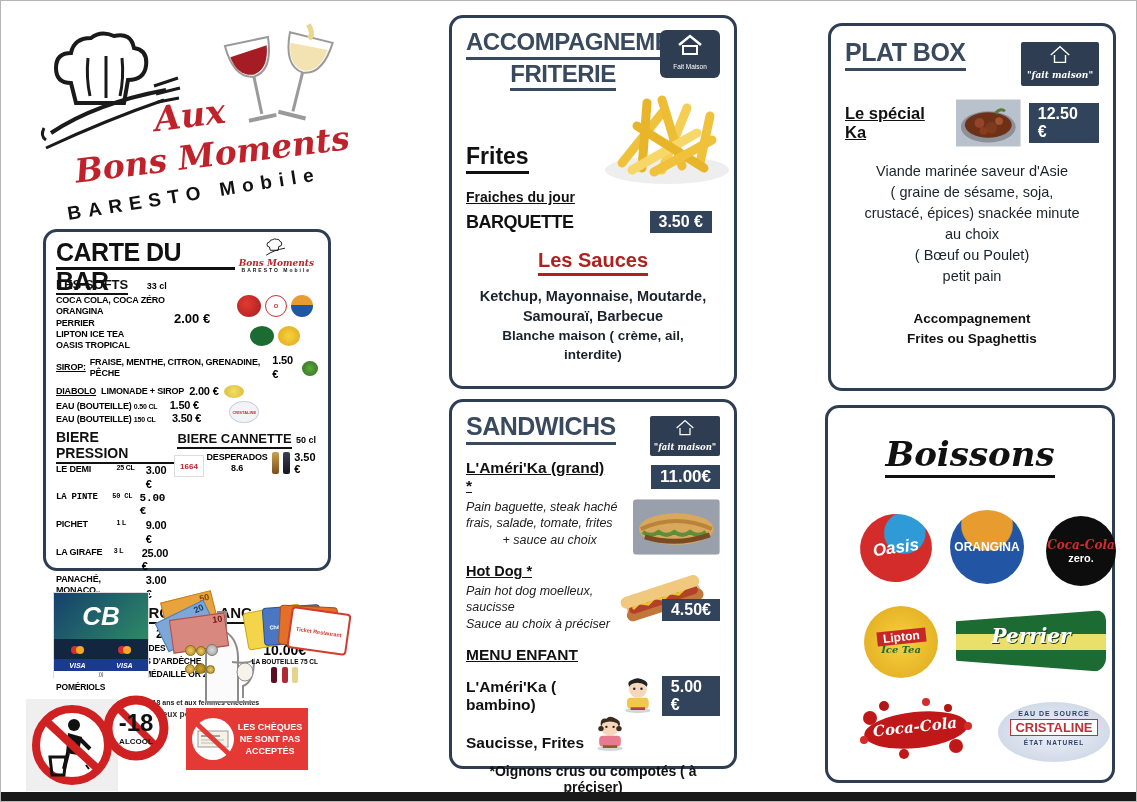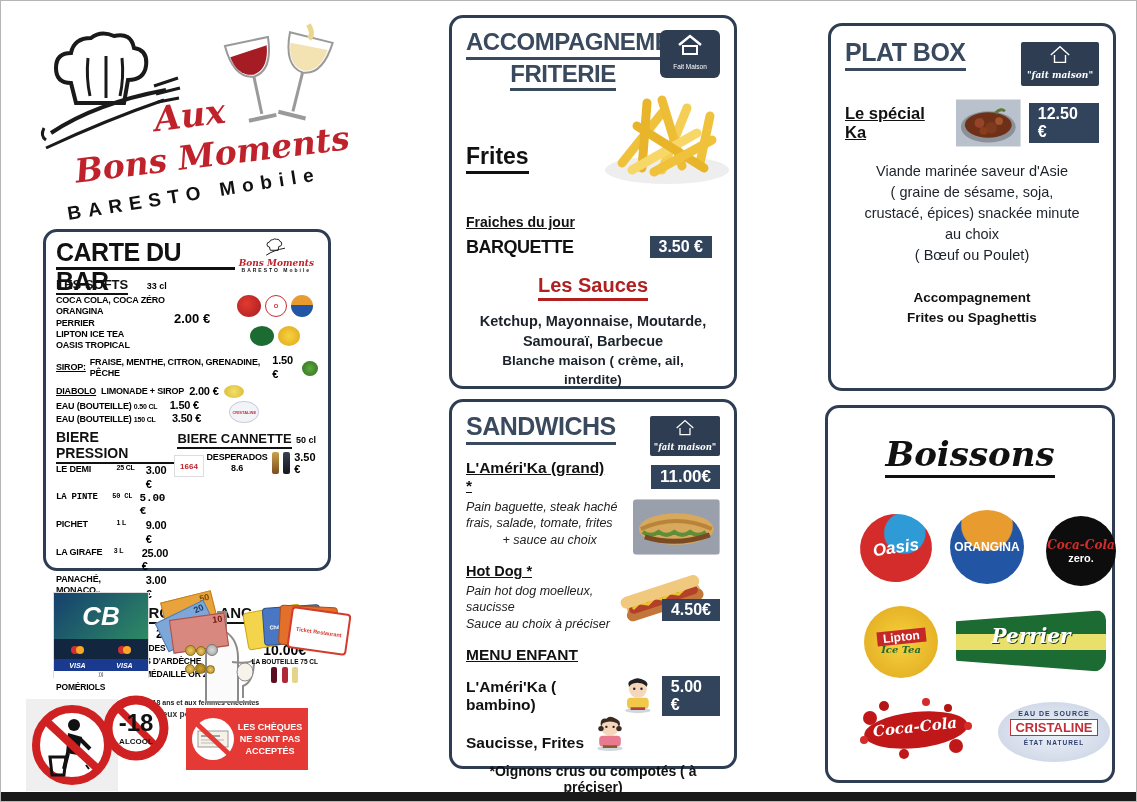--- a/index.html
+++ b/index.html
@@ -290,21 +290,21 @@
         <line x1="50" y1="90" x2="55" y2="25" stroke="#e8b52a" stroke-width="9"></line>
         <line x1="70" y1="92" x2="95" y2="30" stroke="#f5cf55" stroke-width="9"></line>
         <line x1="90" y1="88" x2="70" y2="22" stroke="#edbd36" stroke-width="9"></line>
         <line x1="108" y1="85" x2="118" y2="38" stroke="#f0c23c" stroke-width="9"></line>
         <line x1="40" y1="92" x2="105" y2="55" stroke="#f7d768" stroke-width="9"></line>
         <line x1="112" y1="90" x2="45" y2="48" stroke="#e8b52a" stroke-width="9"></line>
         <line x1="62" y1="94" x2="120" y2="62" stroke="#f0c23c" stroke-width="9"></line>
       </g>
     </svg>
     <div class="b hu" style="margin-top:52px; font-size:23px; color:#111;">Frites</div>
-    <div class="b" style="margin-top:40px; font-size:14px; color:#111; text-decoration:underline;">Fraiches du jour</div>
+    <div class="b" style="margin-top:15px; font-size:14px; color:#111; text-decoration:underline;">Fraiches du jour</div>
     <div style="display:flex; justify-content:space-between; align-items:center; margin-top:6px;">
       <span class="b condensed" style="font-size:18px; color:#111;">BARQUETTE</span>
       <span class="price-badge" style="font-size:16px; margin-right:8px;">3.50 €</span>
     </div>
     <div class="center" style="margin-top:16px;">
       <span class="b hu" style="font-size:20px; color:#b02020;">Les Sauces</span>
     </div>
     <div class="center b" style="margin-top:10px; font-size:14.5px; color:#1c222b; line-height:1.4;">
       <div>Ketchup, Mayonnaise, Moutarde,</div>
       <div>Samouraï, Barbecue</div>
@@ -419,20 +419,21 @@
         <path d="M40 14 q6 -6 10 -2" stroke="#5d7a3a" stroke-width="3" fill="none"></path>
       </svg>
       <span class="price-badge" style="font-size:16px;">12.50 €</span>
     </div>
     <div class="center" style="margin-top:14px; font-size:14.5px; color:#1c222b; line-height:1.45;">
       <div>Viande marinée saveur d'Asie</div>
       <div>( graine de sésame, soja,</div>
       <div>crustacé, épices) snackée minute</div>
       <div>au choix</div>
       <div>( Bœuf ou Poulet)</div>
+      <div>petit pain</div>
     </div>
     <div class="center b" style="margin-top:22px; font-size:13.5px; color:#111; line-height:1.45;">
       <div>Accompagnement</div>
       <div>Frites ou Spaghettis</div>
     </div>
   </div>
 
   <div class="box" style="left:824px; top:404px; width:290px; height:378px; padding:10px;">
     <div class="center" style="margin-top:16px;">
       <span class="script hu" style="font-size:34px; color:#111; border-bottom-width:3px;">Boissons</span>

